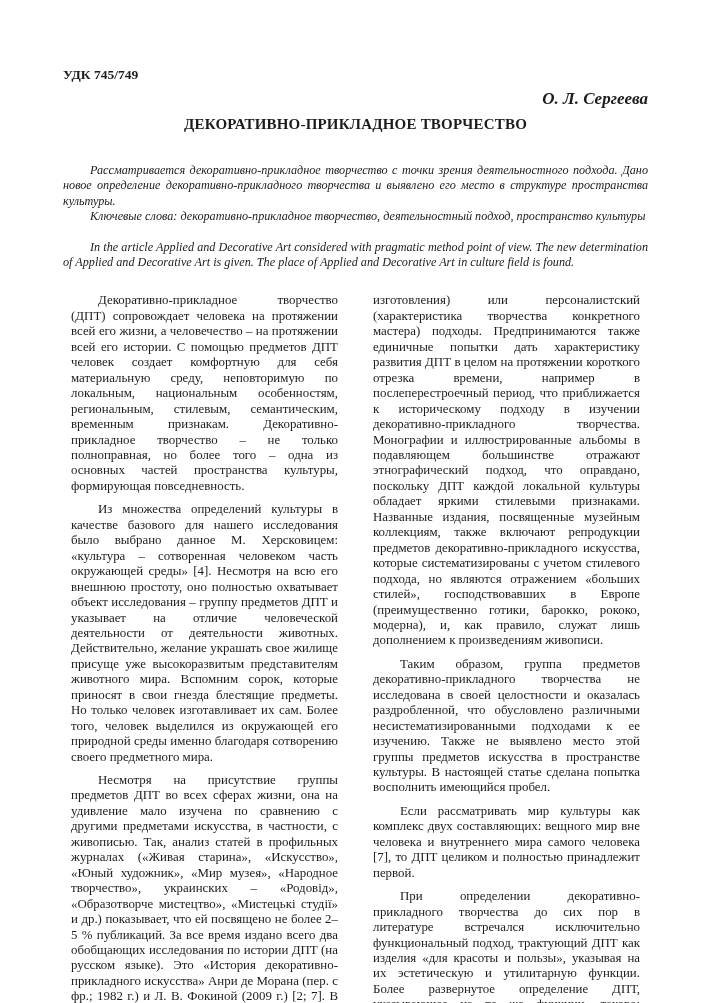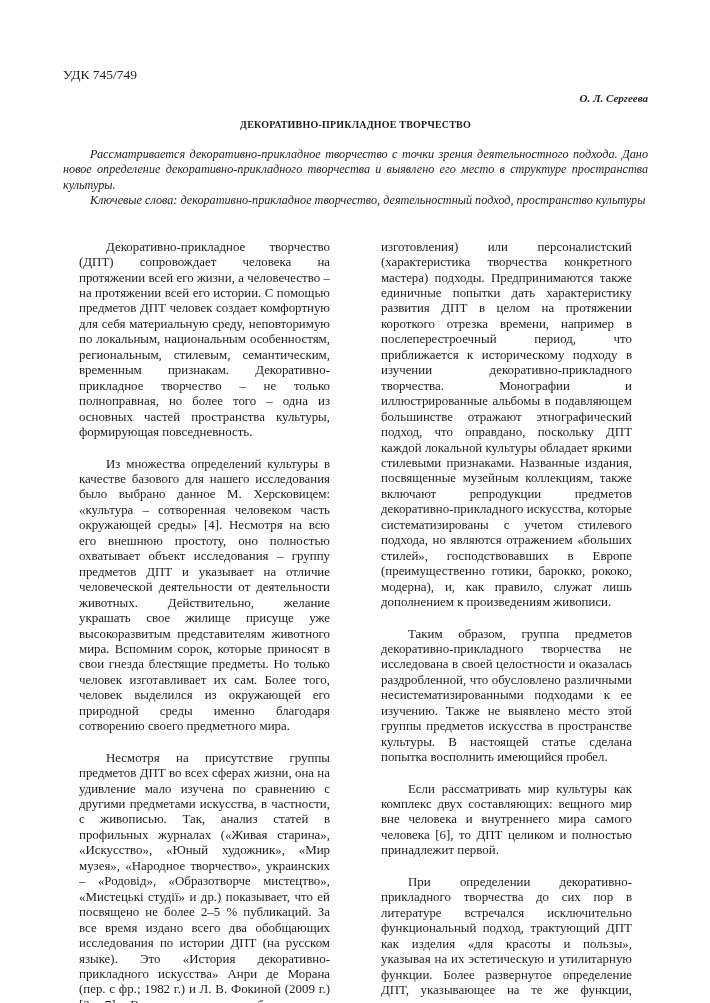--- a/index.html
+++ b/index.html
@@ -14,89 +14,91 @@
     box-sizing: border-box;
     width: 710px;
     height: 1003px;
     padding: 66px 62px 0 63px;
     font-family: "Liberation Serif", "DejaVu Serif", serif;
     color: #1c1c1c;
   }
   .udc {
     font-size: 13.5px;
     line-height: 17px;
+    font-weight: bold;
   }
   .author {
     margin-top: 7px;
     text-align: right;
     font-weight: bold;
     font-style: italic;
-    font-size: 11px;
+    font-size: 17px;
     line-height: 17px;
   }
   .title {
     margin: 8px 0 0 0;
     text-align: center;
-    font-size: 10px;
+    font-size: 15px;
     font-weight: bold;
     line-height: 19px;
     letter-spacing: 0.2px;
   }
   .abstract {
-    margin-top: 13px;
+    margin-top: 29px;
     font-style: italic;
     font-size: 12.2px;
     line-height: 15.4px;
     text-align: justify;
   }
   .abstract.en { margin-top: 15px; }
   .abstract p { margin: 0; }
   .indent { text-indent: 27px; }
   .kw-label { font-weight: normal; font-style: italic; }
   .columns {
     display: flex;
     gap: 19px;
     margin-top: 15px;
   }
   .col {
     flex: 1 1 0;
     font-size: 12.9px;
     line-height: 15.45px;
     text-align: justify;
   }
-  .col p { margin: 16px; }
+  .col p { margin: 8px; }
 </style>
 </head>
 <body>
 
 <div class="page">
 
   <div class="udc">УДК 745/749</div>
 
   <div class="author">О. Л. Сергеева</div>
 
   <h1 class="title">
     <span>ДЕКОРАТИВНО-ПРИКЛАДНОЕ ТВОРЧЕСТВО</span><br>
   </h1>
 
   <div class="abstract ru">
     <p class="indent">Рассматривается декоративно-прикладное творчество с точки зрения деятельностного подхода. Дано новое определение декоративно-прикладного творчества и выявлено его место в структуре пространства культуры.</p>
     <p class="indent"><span class="kw-label">Ключевые слова</span><span>: декоративно-прикладное творчество, деятельностный подход, пространство культуры</span></p>
   </div>
 
   <div class="abstract en">
+    <p class="indent">In the article Applied and Decorative Art considered with pragmatic method point of view. The new determination of Applied and Decorative Art is given. The place of Applied and Decorative Art in culture field is found.</p>
   </div>
 
   <div class="columns">
     <div class="col">
         <p class="indent">Декоративно-прикладное творчество (ДПТ) сопровождает человека на протяжении всей его жизни, а человечество – на протяжении всей его истории. С помощью предметов ДПТ человек создает комфортную для себя материальную среду, неповторимую по локальным, национальным особенностям, региональным, стилевым, семантическим, временным признакам. Декоративно-прикладное творчество – не только полноправная, но более того – одна из основных частей пространства культуры, формирующая повседневность.</p>
         <p class="indent">Из множества определений культуры в качестве базового для нашего исследования было выбрано данное М. Херсковицем: «культура – сотворенная человеком часть окружающей среды» [4]. Несмотря на всю его внешнюю простоту, оно полностью охватывает объект исследования – группу предметов ДПТ и указывает на отличие человеческой деятельности от деятельности животных. Действительно, желание украшать свое жилище присуще уже высокоразвитым представителям животного мира. Вспомним сорок, которые приносят в свои гнезда блестящие предметы. Но только человек изготавливает их сам. Более того, человек выделился из окружающей его природной среды именно благодаря сотворению своего предметного мира.</p>
         <p class="indent">Несмотря на присутствие группы предметов ДПТ во всех сферах жизни, она на удивление мало изучена по сравнению с другими предметами искусства, в частности, с живописью. Так, анализ статей в профильных журналах («Живая старина», «Искусство», «Юный художник», «Мир музея», «Народное творчество», украинских – «Родовід», «Образотворче мистецтво», «Мистецькі студії» и др.) показывает, что ей посвящено не более 2–5 % публикаций. За все время издано всего два обобщающих исследования по истории ДПТ (на русском языке). Это «История декоративно-прикладного искусства» Анри де Морана (пер. с фр.; 1982 г.) и Л. В. Фокиной (2009 г.) [2; 7]. В периодике при обращении к декоративно-прикладному искусству встречаются исключительно технологический (описание процесса</p>
       </div>
     <div class="col">
         <p>изготовления) или персоналистский (характеристика творчества конкретного мастера) подходы. Предпринимаются также единичные попытки дать характеристику развития ДПТ в целом на протяжении короткого отрезка времени, например в послеперестроечный период, что приближается к историческому подходу в изучении декоративно-прикладного творчества. Монографии и иллюстрированные альбомы в подавляющем большинстве отражают этнографический подход, что оправдано, поскольку ДПТ каждой локальной культуры обладает яркими стилевыми признаками. Названные издания, посвященные музейным коллекциям, также включают репродукции предметов декоративно-прикладного искусства, которые систематизированы с учетом стилевого подхода, но являются отражением «больших стилей», господствовавших в Европе (преимущественно готики, барокко, рококо, модерна), и, как правило, служат лишь дополнением к произведениям живописи.</p>
         <p class="indent">Таким образом, группа предметов декоративно-прикладного творчества не исследована в своей целостности и оказалась раздробленной, что обусловлено различными несистематизированными подходами к ее изучению. Также не выявлено место этой группы предметов искусства в пространстве культуры. В настоящей статье сделана попытка восполнить имеющийся пробел.</p>
-        <p class="indent">Если рассматривать мир культуры как комплекс двух составляющих: вещного мир вне человека и внутреннего мира самого человека [6], то ДПТ целиком и полностью принадлежит первой.</p>
+        <p class="indent">Если рассматривать мир культуры как комплекс двух составляющих: вещного мир вне человека и внутреннего мира самого человека [7], то ДПТ целиком и полностью принадлежит первой.</p>
         <p class="indent">При определении декоративно-прикладного творчества до сих пор в литературе встречался исключительно функциональный подход, трактующий ДПТ как изделия «для красоты и пользы», указывая на их эстетическую и утилитарную функции. Более развернутое определение ДПТ, указывающее на те же функции, таково: предметом декоративно-прикладного творчества является продукт творческого труда его создателя, направленный на удовлетворение утилитарных потребностей индивида и обладающий эстетическими свойствами, выраженными более или менее ярко.</p>
       </div>
   </div>
 
 </div>
 
 </body></html>

